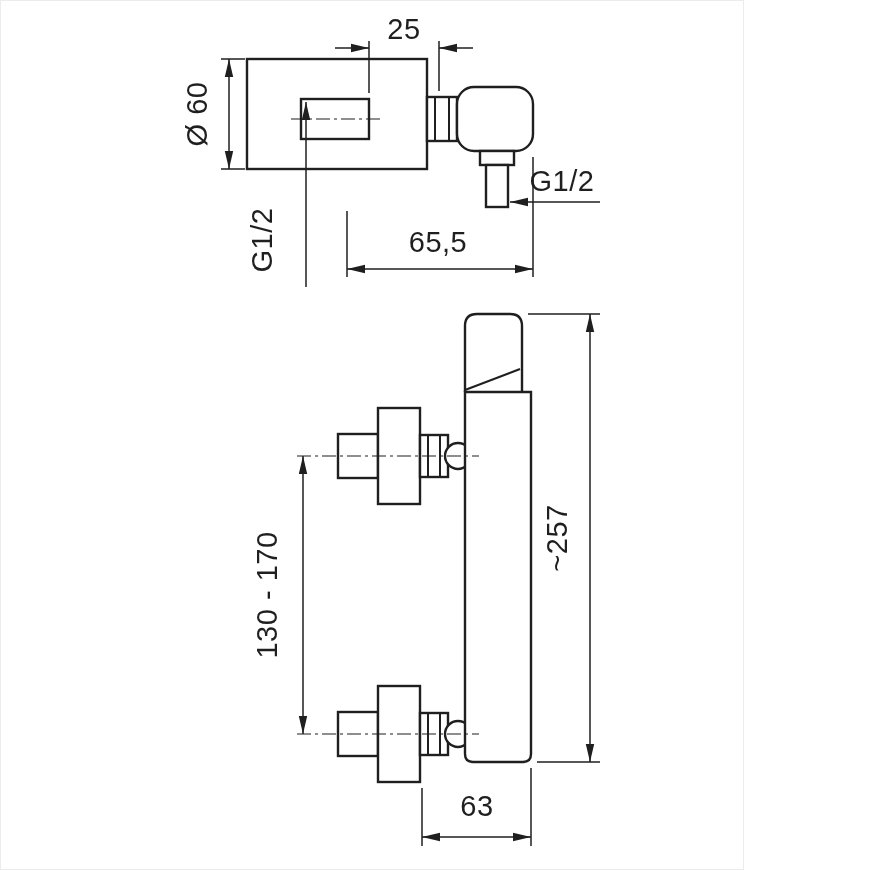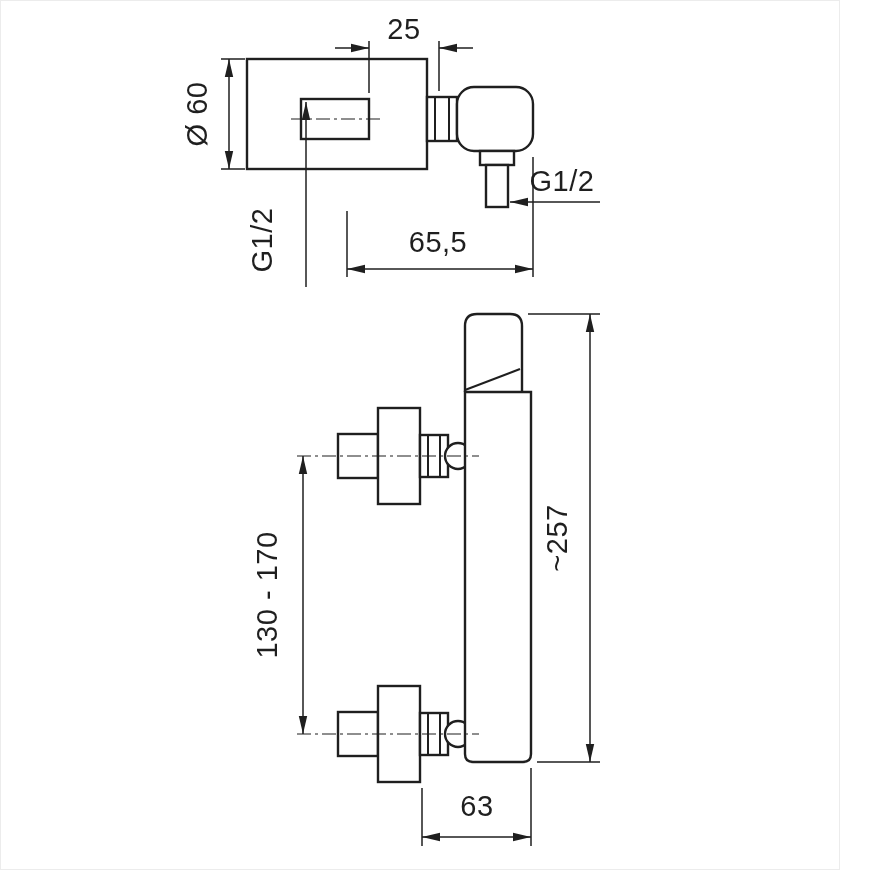--- a/index.html
+++ b/index.html
@@ -1,21 +1,21 @@
 <!DOCTYPE html>
 <html style="--line: #1f1f1f;"><head>
 <meta charset="utf-8">
 <style>
   html,body{margin:0;padding:0}
   body{
     width:870px;height:870px;background:#ffffff;
     font-family:"Liberation Sans", sans-serif;
   }
   .canvas{
-    position:relative;width:840px;height:870px;background:#ffffff;
+    position:relative;width:744px;height:870px;background:#ffffff;
     box-sizing:border-box;border:1px solid #ececec;
   }
   svg{display:block}
   .outline{fill:#ffffff;stroke:var(--line,#1f1f1f);stroke-width:2.4;stroke-linejoin:miter}
   .edge{fill:none;stroke:var(--line,#1f1f1f);stroke-width:2}
   .dim{fill:none;stroke:var(--line,#1f1f1f);stroke-width:1.5}
   .centerline{fill:none;stroke:var(--line,#1f1f1f);stroke-width:1.2;stroke-dasharray:14 4 3 4}
   text{
     font-family:"Liberation Sans", sans-serif;
     font-size:29px;fill:var(--line,#1f1f1f);letter-spacing:0.5px;

